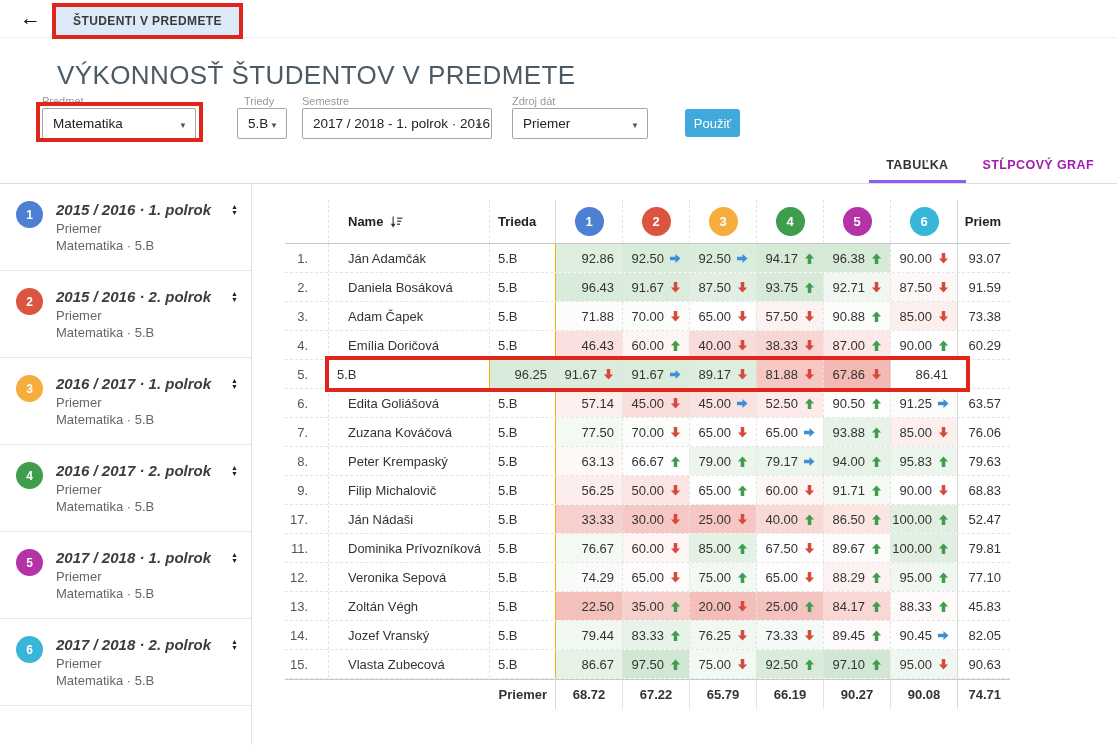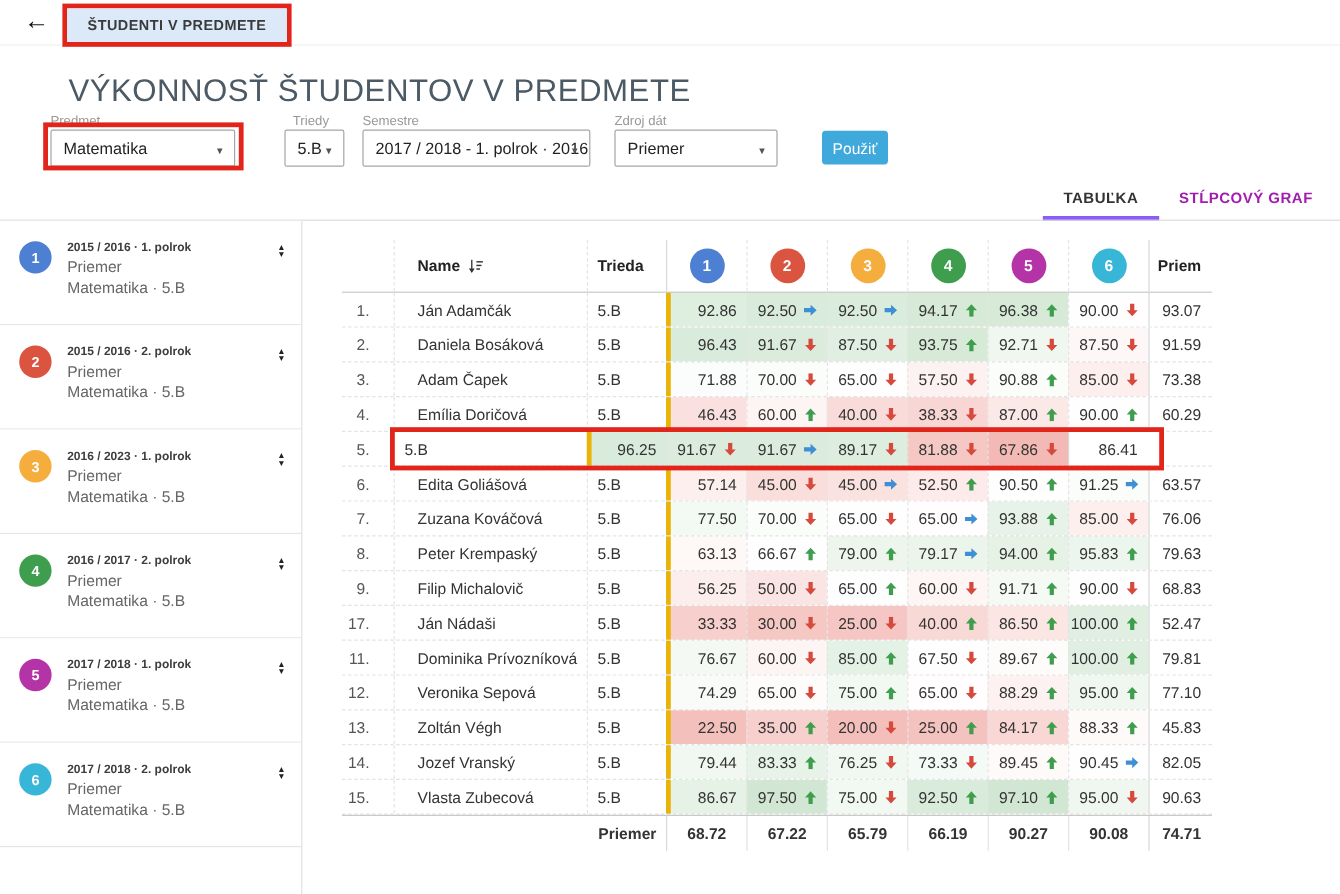--- a/index.html
+++ b/index.html
@@ -31,36 +31,36 @@
   .view-tabs { position:absolute; top:150px; right:0; height:34px; display:flex; justify-content:flex-end; padding-right:6px; }
   .view-tab { height:34px; line-height:30px; padding:0 17px; font-size:12.5px; font-weight:600; letter-spacing:.4px; color:#a21caf; cursor:pointer; white-space:nowrap; }
   .view-tab.active { color:#333; border-bottom:4px solid #8b5cf6; }
   .content-divider { position:absolute; top:183px; left:0; width:100%; border-top:1px solid #ddd; }
 
   
   .sidebar { position:absolute; top:184px; left:0; width:252px; bottom:0; background:#fff; border-right:1px solid #e2e2e2; overflow:hidden; }
   .side-item { position:relative; height:87px; border-bottom:1px solid #e6e6e6; padding:17px 14px 0 16px; cursor:pointer; background:#fff; }
   .side-circle { position:absolute; left:16px; top:17px; width:27px; height:27px; border-radius:50%; color:#fff; font-size:12px; font-weight:bold; display:flex; align-items:center; justify-content:center; }
   .side-text { margin-left:40px; padding-right:26px; }
-  .side-title { font-size:10px; font-weight:bold; color:#3d3d3d; margin-bottom:2px; white-space:nowrap; }
+  .side-title { font-size:15px; font-weight:bold; color:#3d3d3d; margin-bottom:2px; white-space:nowrap;font-style:italic; }
   .side-line { font-size:13px; color:#666; line-height:17px; white-space:nowrap; }
   .side-spinner { position:absolute; right:13px; top:20px; display:flex; flex-direction:column; align-items:center; font-size:7px; line-height:6px; color:#222; cursor:pointer; }
 
   
   .table-wrap { position:absolute; left:285px; top:200px; width:725px; }
   .t-row { display:grid; grid-template-columns:43px 161px 66px repeat(6,67px) 53px; align-items:center; position:relative; }
   .t-header { height:44px; border-bottom:1px solid #c9c9c9; }
   .t-body-row { height:29px; border-bottom:1px dashed #e4e4e4; }
   .t-footer { height:30px; border-top:1px solid #c9c9c9; }
   .cell { height:100%; display:flex; align-items:center; font-size:13px; color:#333; }
   .c-num { justify-content:flex-end; padding-right:20px; color:#555; }
   .c-name { padding-left:19px; border-left:1px dashed #e4e4e4; }
   .c-trieda { padding-left:8px; border-left:1px dashed #e4e4e4; }
   .c-val { justify-content:flex-end; padding-right:8px; border-left:1px dashed #e4e4e4; }
-  .c-val.first { border-left:4px solid #eab308;text-align:center; }
+  .c-val.first { border-left:1px solid #eab308;text-align:center; }
   .c-priem { justify-content:flex-end; padding-right:9px; border-left:1px solid #d8d8d8; }
   .h-name { font-weight:bold; color:#222; display:flex; align-items:center; gap:7px; }
   .h-trieda { font-weight:bold; color:#222; }
   .h-badge-cell { display:flex; justify-content:center; align-items:center; border-left:1px dashed #e4e4e4; height:100%; }
   .h-badge-cell.first { border-left:1px solid #d8d8d8; }
   .h-badge { width:29px; height:29px; border-radius:50%; color:#fff; font-size:13px; font-weight:bold; display:flex; align-items:center; justify-content:center; }
   .h-priem { font-weight:bold; color:#222; justify-content:flex-end; padding-right:9px; border-left:1px solid #d8d8d8; }
   .f-label-cell { justify-content:flex-end; padding-right:8px; font-weight:bold; color:#333; }
   .f-val { justify-content:center; font-weight:bold; border-left:1px solid #e3e3e3; }
   .f-val.first, .f-priem { border-left:1px solid #d8d8d8; }
@@ -141,21 +141,21 @@
         <div class="side-line">Matematika · 5.B</div>
       </div>
       <span class="side-spinner">
         <span>▲</span>
         <span>▼</span>
       </span>
     </div>
     <div class="side-item">
       <span class="side-circle" style="background:#f5ad3d">3</span>
       <div class="side-text">
-        <div class="side-title">2016 / 2023 · 1. polrok</div>
+        <div class="side-title">2016 / 2017 · 1. polrok</div>
         <div class="side-line">Priemer</div>
         <div class="side-line">Matematika · 5.B</div>
       </div>
       <span class="side-spinner">
         <span>▲</span>
         <span>▼</span>
       </span>
     </div>
     <div class="side-item">
       <span class="side-circle" style="background:#3f9e4d">4</span>

